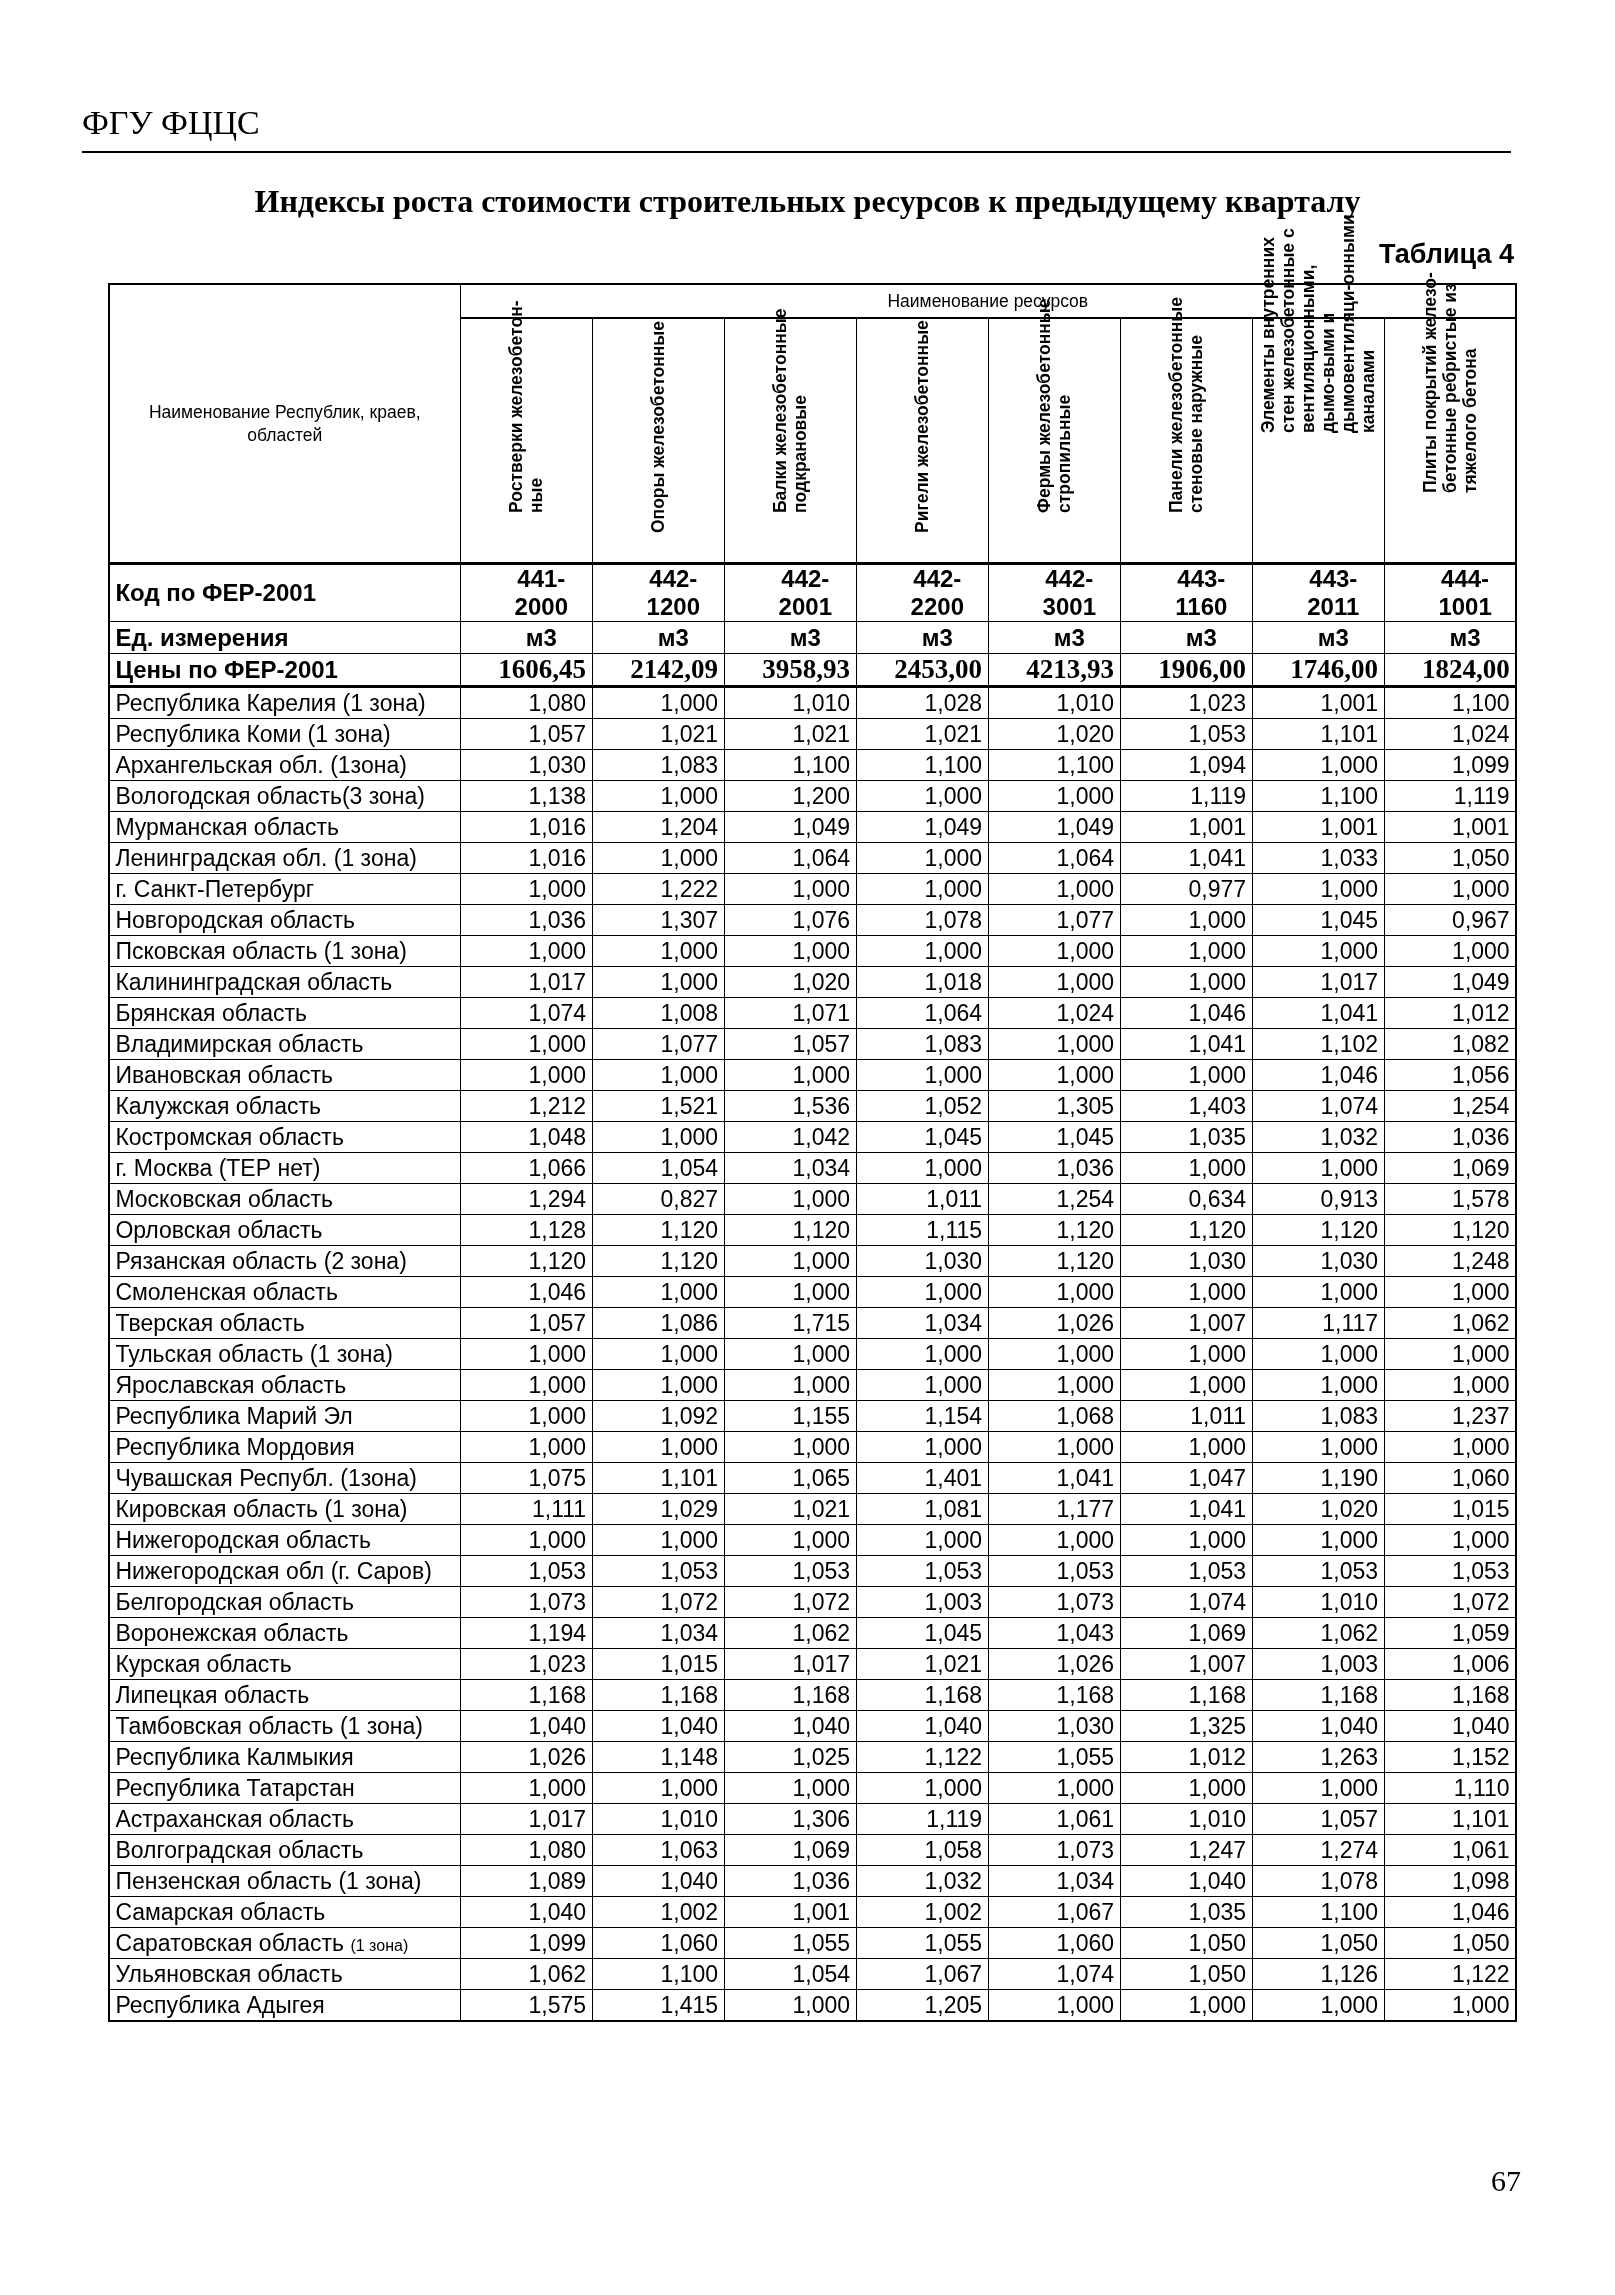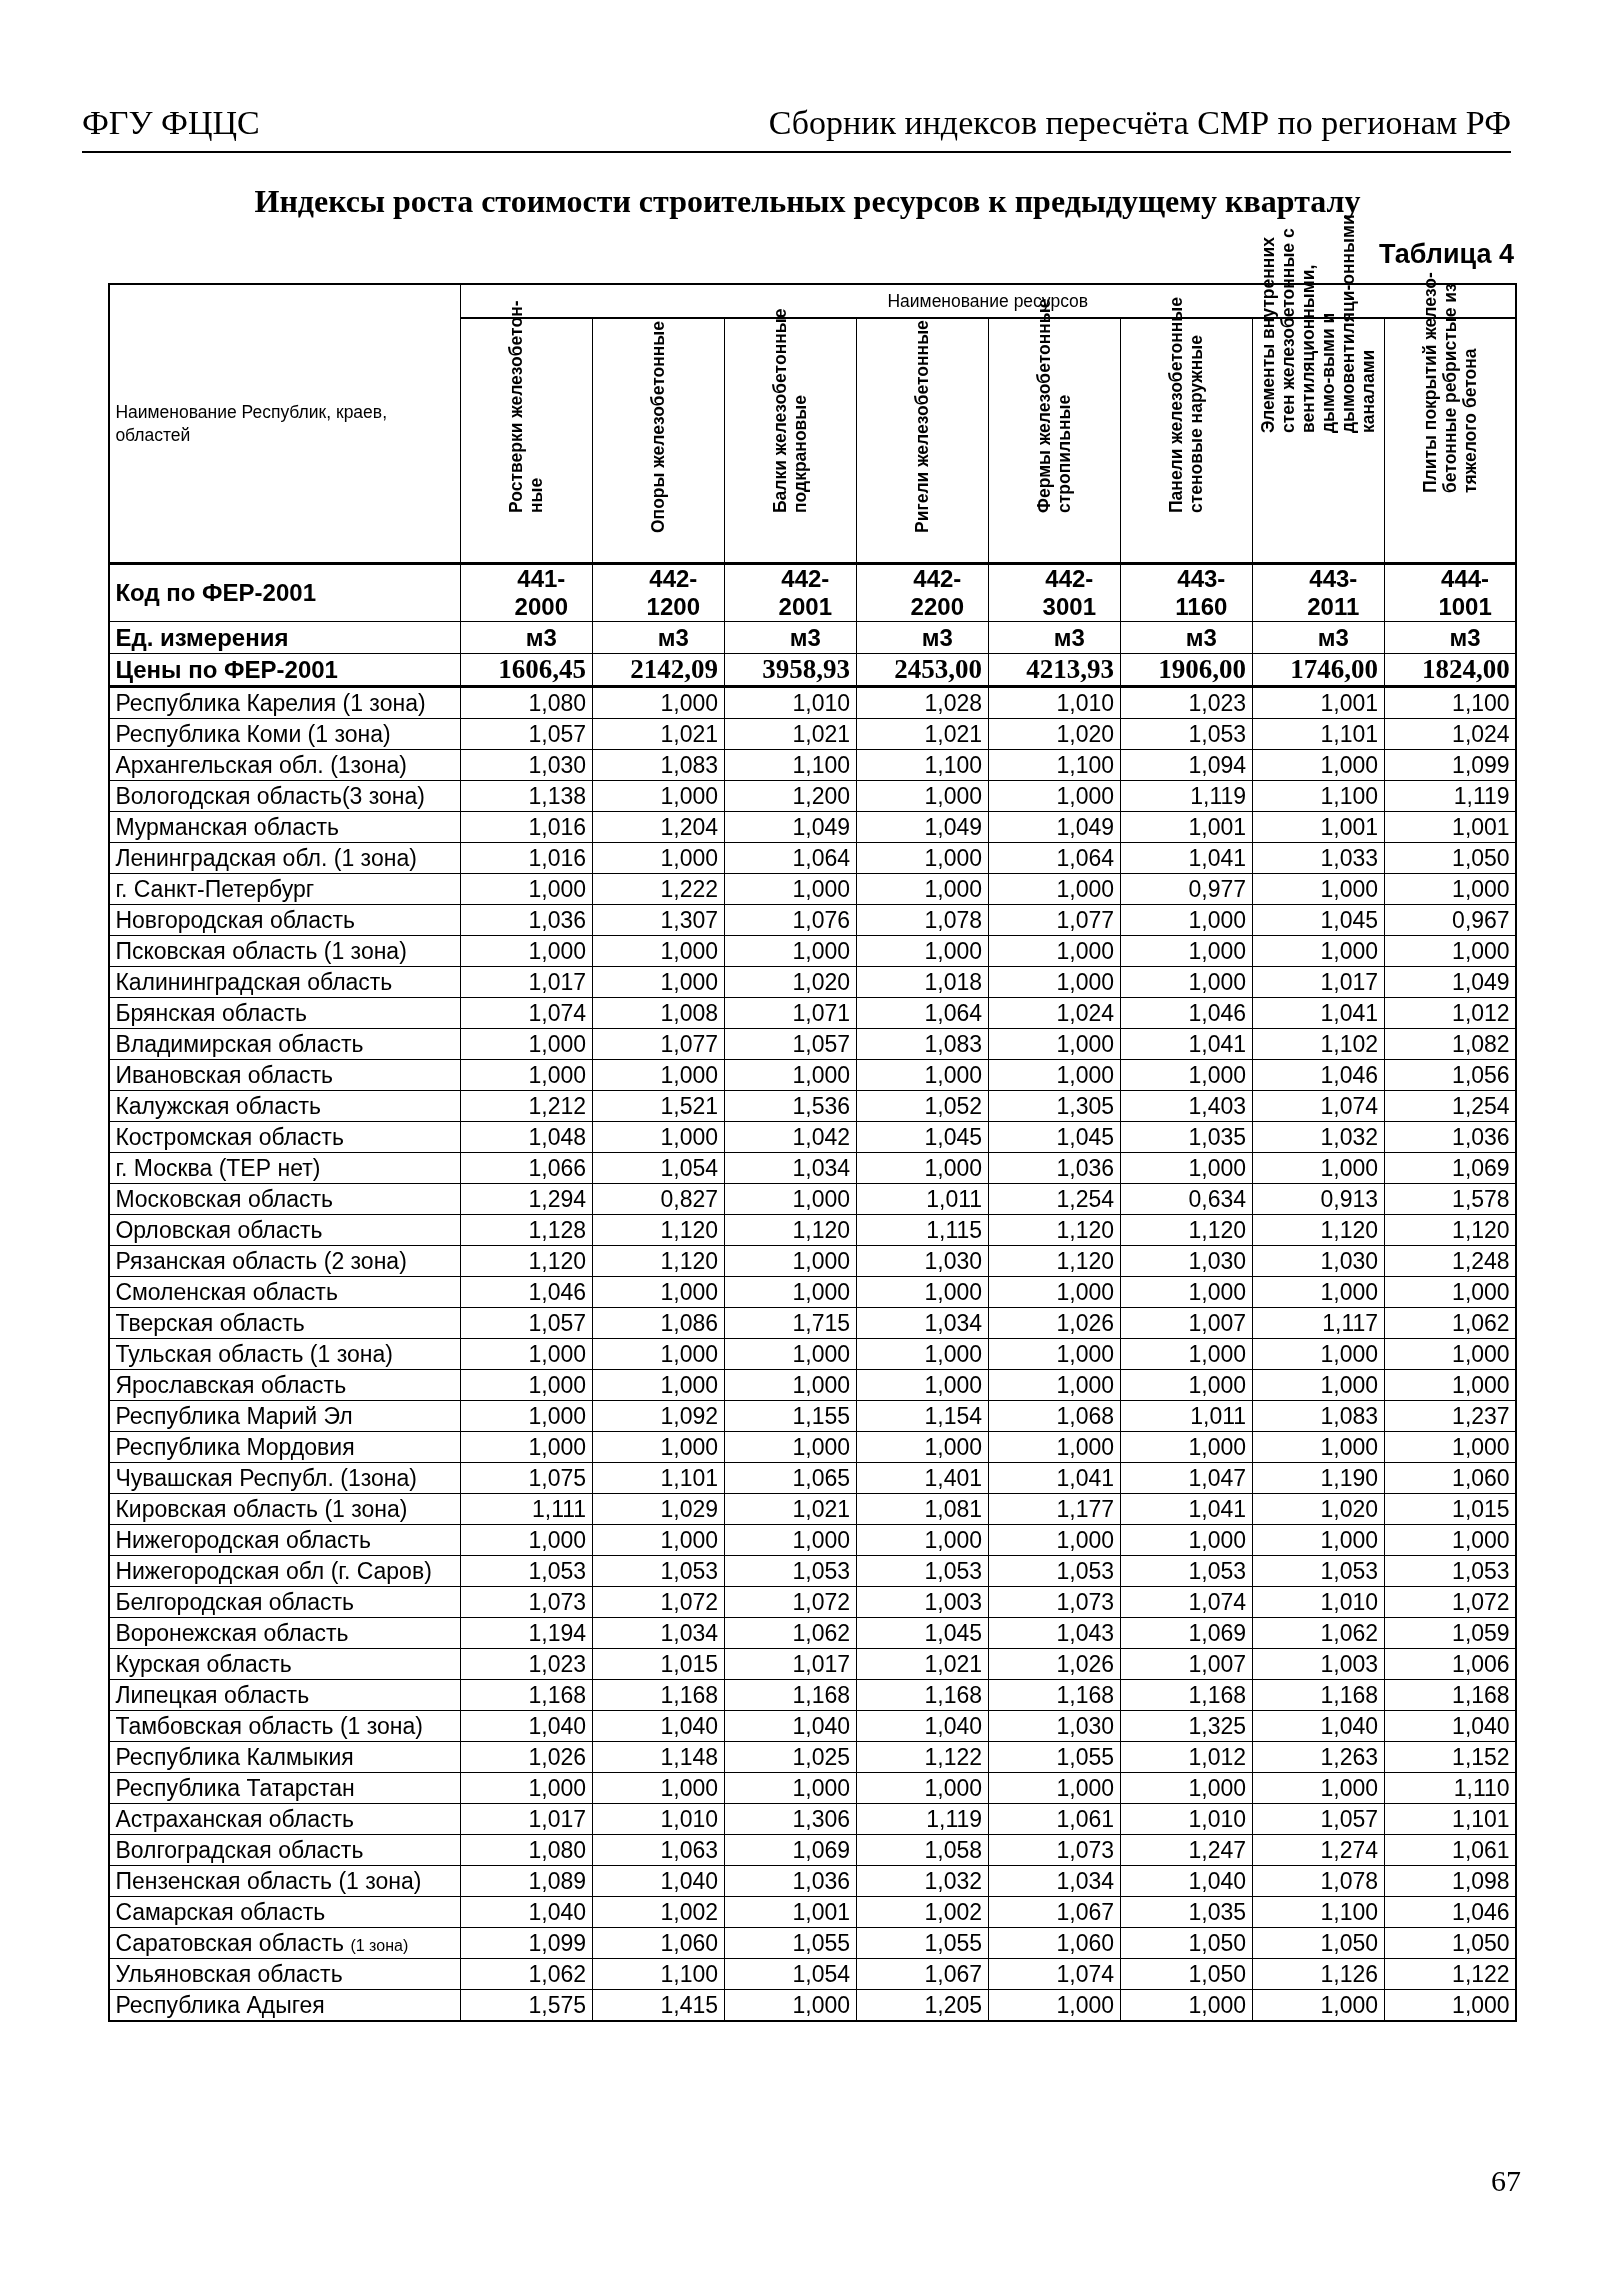--- a/index.html
+++ b/index.html
@@ -7,40 +7,39 @@
   .page-header { position: absolute; left: 82px; top: 73px; width: 1429px; height: 47px; border-bottom: 2.7px solid #000; margin-top: 31px; }
   .hdr-left { position: absolute; left: 0; top: 0; font-family: "Liberation Serif", serif; font-size: 34px; }
   .hdr-right { position: absolute; right: 0; top: 0; font-family: "Liberation Serif", serif; font-size: 34px; }
   .doc-title { position: absolute; left: 0; width: 1615px; top: 183px; text-align: center; font-family: Liberation Serif, serif; font-weight: bold; font-size: 32px; }
   .table-label { position: absolute; right: 101px; top: 239px; font-size: 27px; font-weight: bold; }
   table.data { position: absolute; left: 108px; top: 283px; width: 1408px; border-collapse: collapse; table-layout: fixed; border: 2.7px solid #000; }
   table.data td, table.data th { border: 1.3px solid #000; padding: 0 5.4px; }
   col.c-name { width: 351px; }
   col.c-val { width: 132px; }
   .res-title { height: 32px; text-align: center; font-weight: normal; font-size: 17.5px; border-bottom: 2.7px solid #000 !important; border-radius: 13px; }
-  .name-head { text-align: left; font-weight: normal; font-size: 17.5px; line-height: 23px; }
+  .name-head { text-align: center; font-weight: normal; font-size: 17.5px; line-height: 23px; }
   .vert-cell { height: 243px; padding: 0 !important; position: relative; }
   .vert-text { position: absolute; left: 50%; bottom: 9.4px; transform-origin: 0 0; transform: rotate(-90deg) translate(0, -50%); width: 222px; font-size: 17.5px; line-height: 20px; text-align: left; white-space: normal; }
   .meta-row td { height: 31px; font-weight: bold; font-size: 24px; }
   .meta-row td.code, .meta-row td.unit { text-align: center; padding-left: 36px; }
   .meta-row td.price { text-align: right; font-family: "Liberation Serif", serif; font-size: 27px; }
   .meta-row.first td { border-top: 3.4px solid #000; }
   .meta-row.last td { border-bottom: 3.4px solid #000; }
   .row td { height: 30px; font-size: 23px; }
   .row td.region { text-align: left; white-space: nowrap; overflow: hidden; }
   .row td.val { text-align: right; }
   .small { font-size: 16px; }
   .page-number { position: absolute; right: 94px; top: 2164px; font-family: "Liberation Serif", serif; font-size: 30px; }
 </style>
 </head>
 <body>
 
 <div class="page-header">
   <span class="hdr-left">ФГУ ФЦЦС</span>
-  <span class="hdr-right">Сборник индексов пересчёта СМР  по регионам РФ</span>
 </div>
 
 <div class="doc-title">Индексы роста стоимости строительных ресурсов  к предыдущему кварталу</div>
 <div class="table-label">Таблица 4</div>
 
 <table class="data">
   <colgroup>
     <col class="c-name">
       <col class="c-val">
       <col class="c-val">

